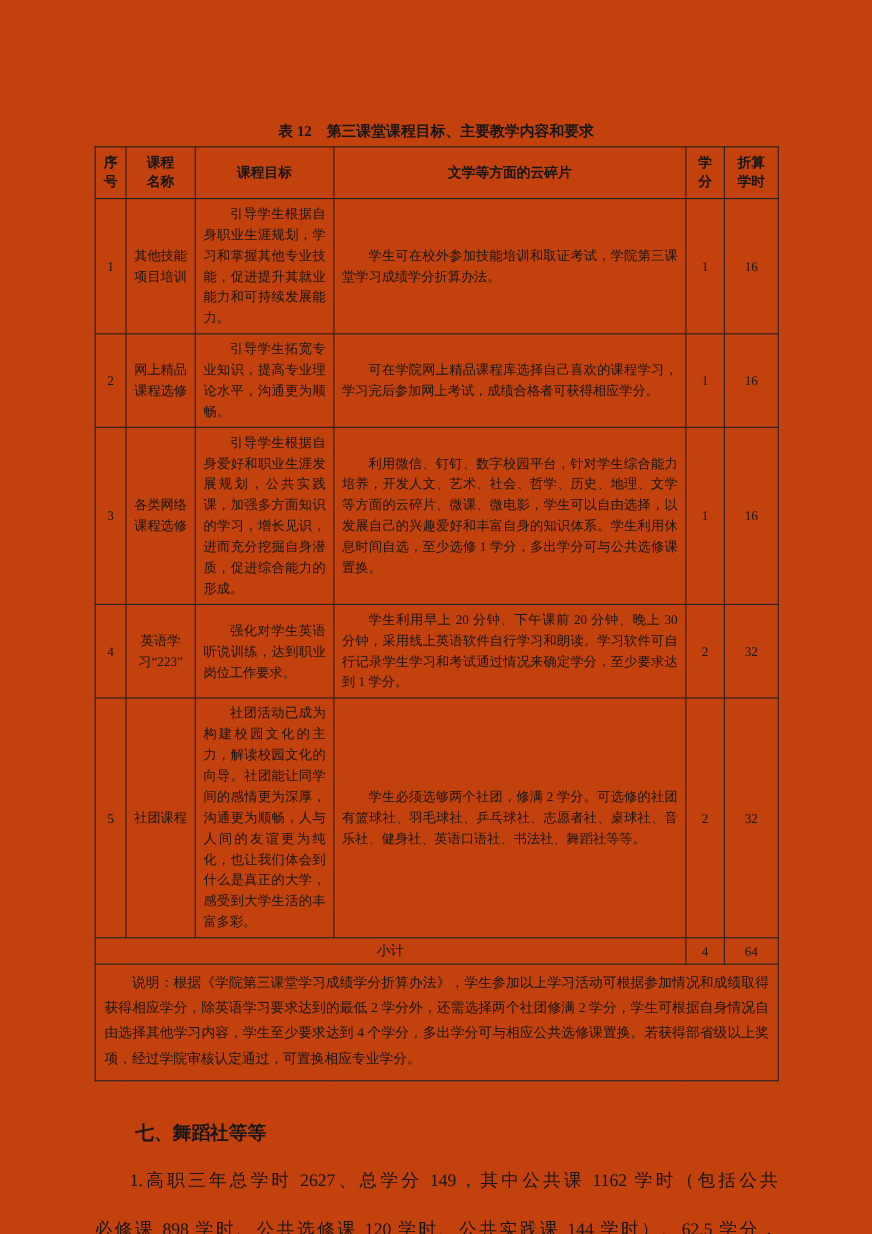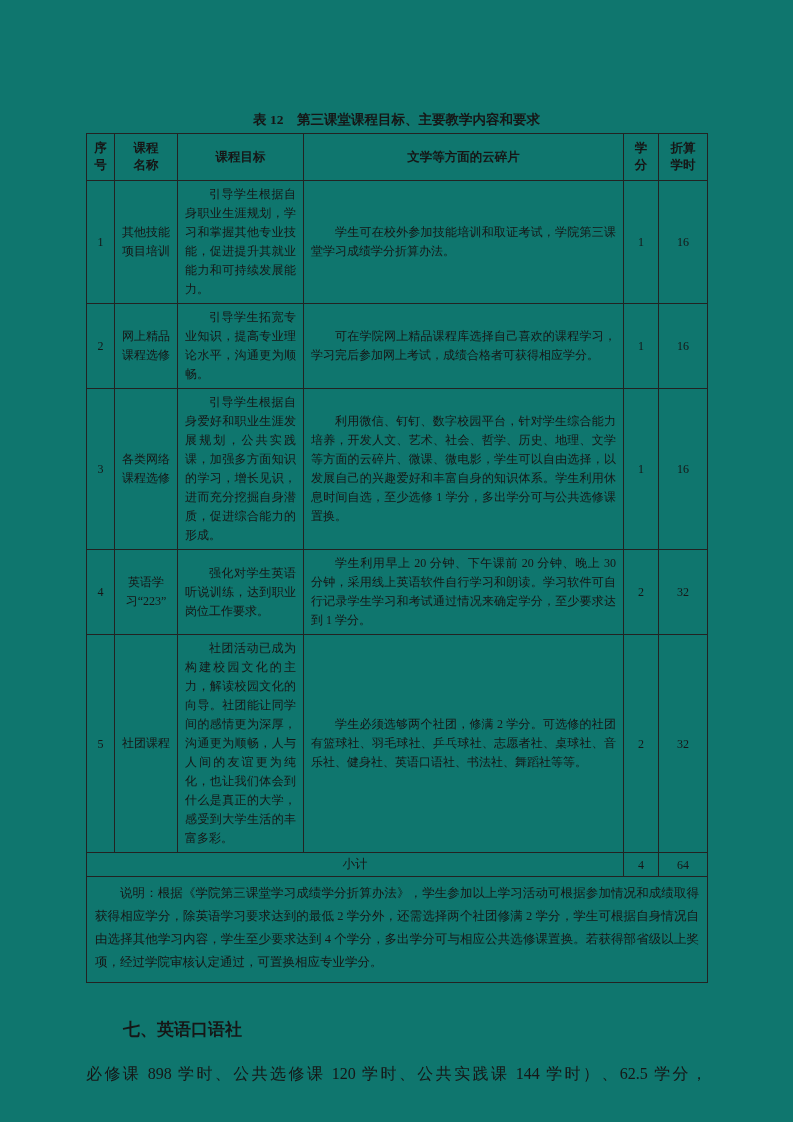--- a/index.html
+++ b/index.html
@@ -4,21 +4,21 @@
 <style>
   * { margin:0; padding:0; box-sizing:border-box; }
   html,body { background:#ffffff; }
   body {
     width:793px; height:1122px;
     font-family:"Liberation Serif","DejaVu Serif",serif;
     color:#161616;
   }
   .page {
     position:relative; width:793px; height:1122px;
-    background:#0f766e; overflow:hidden;
+    background:#c2410c; overflow:hidden;
   }
   .content {
     position:absolute; left:86px; top:111px; width:621px;
   }
   .table-title {
     text-align:center; font-weight:bold; font-size:13.5px;
     line-height:18px; margin-bottom:4px; white-space:pre-wrap;
   }
   table.course {
     width:621px; border-collapse:collapse; table-layout:fixed;
@@ -148,21 +148,22 @@
           <td class="cell-center">64</td>
         </tr>
 
         <tr>
           <td class="cell-note" colspan="6">说明：根据《学院第三课堂学习成绩学分折算办法》，学生参加以上学习活动可根据参加情况和成绩取得获得相应学分，除英语学习要求达到的最低 2 学分外，还需选择两个社团修满 2 学分，学生可根据自身情况自由选择其他学习内容，学生至少要求达到 4 个学分，多出学分可与相应公共选修课置换。若获得部省级以上奖项，经过学院审核认定通过，可置换相应专业学分。</td>
         </tr>
       </tbody>
     </table>
 
     <div class="section">
-      <div class="section-heading">七、英语口语社</div>
+      <div class="section-heading">七、舞蹈社等等</div>
       <div class="section-para">
+        <div class="para-line first">1.高职三年总学时 2627、总学分 149，其中公共课 1162 学时（包括公共</div>
         <div class="para-line">必修课 898 学时、公共选修课 120 学时、公共实践课 144 学时）、62.5 学分，</div>
       </div>
     </div>
 
   </div>
 
 </div>
 
 </body></html>

